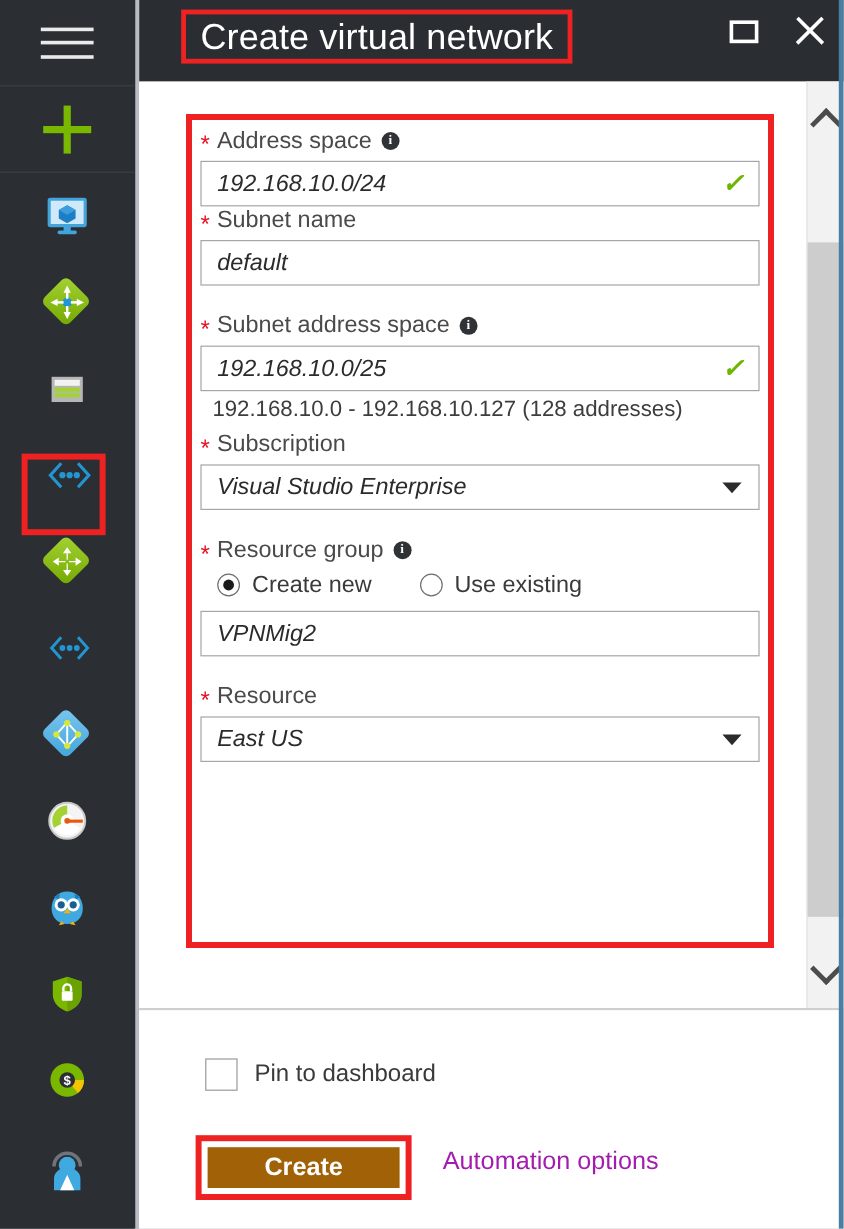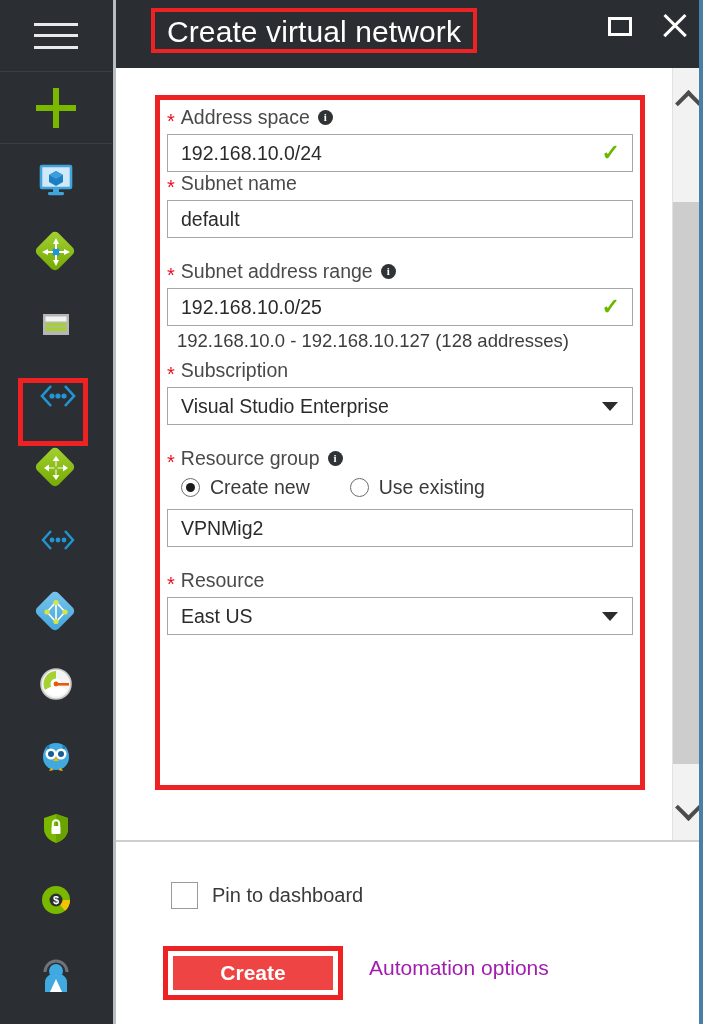--- a/index.html
+++ b/index.html
@@ -85,21 +85,21 @@
   }
   .req{color:#e81123;font-size:20px;margin-right:6px;line-height:1;position:relative;top:3px;}
   .info-ico{
     display:inline-flex;align-items:center;justify-content:center;
     width:15px;height:15px;border-radius:50%;background:#2f3336;color:#fff;
     font-size:11px;font-weight:bold;margin-left:8px;font-family:"Liberation Serif",serif;
     line-height:1;
   }
   .txtbox{
     position:relative;height:38px;border:1px solid #a6a6a6;background:#fff;
-    display:flex;align-items:center;box-sizing:border-box;
+    display:flex;align-items:center;box-sizing:border-box;font-style:italic;
   }
   .txtbox .val{
     padding-left:13px;font-size:19.5px;color:#2b2b2b;flex:1;
     overflow:hidden;white-space:nowrap;
   }
   .check{
     color:#6bb700;font-size:22px;font-weight:bold;margin-right:12px;line-height:1;
   }
   .chev{
     width:0;height:0;margin-right:14px;
@@ -154,21 +154,21 @@
     position:absolute;left:55px;top:40px;display:flex;align-items:center;cursor:pointer;
   }
   .cbox{width:27px;height:27px;border:1.6px solid #9a9a9a;background:#fff;box-sizing:border-box;margin-right:14px;}
   .pin span{font-size:20px;color:#3a3a3a;}
   .create-hl{
     position:absolute;left:47px;top:104px;width:180px;height:54px;
     border:5px solid #ee2222;box-sizing:border-box;
   }
   .create-btn{
     position:absolute;left:5px;top:5px;width:auto;right:5px;bottom:5px;
-    background:#ef4444;color:#fff;border:0;font-size:21px;font-weight:bold;
+    background:#a16207;color:#fff;border:0;font-size:21px;font-weight:bold;
     font-family:"Liberation Sans",sans-serif;cursor:pointer;
   }
   .automation{
     position:absolute;left:253px;top:114px;color:#a21caf;font-size:21px;
     cursor:pointer;white-space:nowrap;
   }
 
   
   svg{display:block;}
 </style>
@@ -371,21 +371,21 @@
           <span>Subnet name</span>
         </div>
         <div class="txtbox">
           <span class="val">default</span>
         </div>
 
         <div class="gap-l"></div>
 
         <div class="lbl">
           <span class="req">*</span>
-          <span>Subnet address range</span>
+          <span>Subnet address space</span>
           <span class="info-ico">i</span>
         </div>
         <div class="txtbox">
           <span class="val">192.168.10.0/25</span>
           <span class="check">✓</span>
         </div>
         <div class="hint">192.168.10.0 - 192.168.10.127 (128 addresses)</div>
 
         <div class="lbl">
           <span class="req">*</span>

